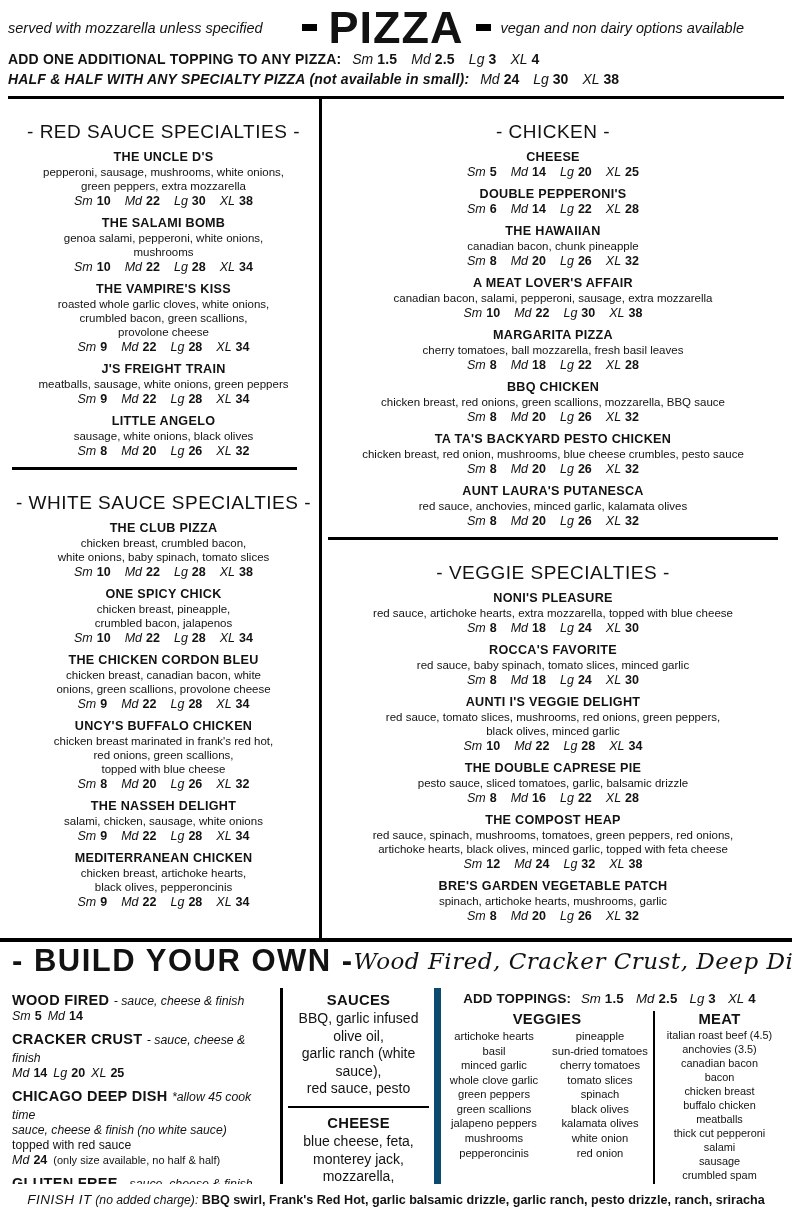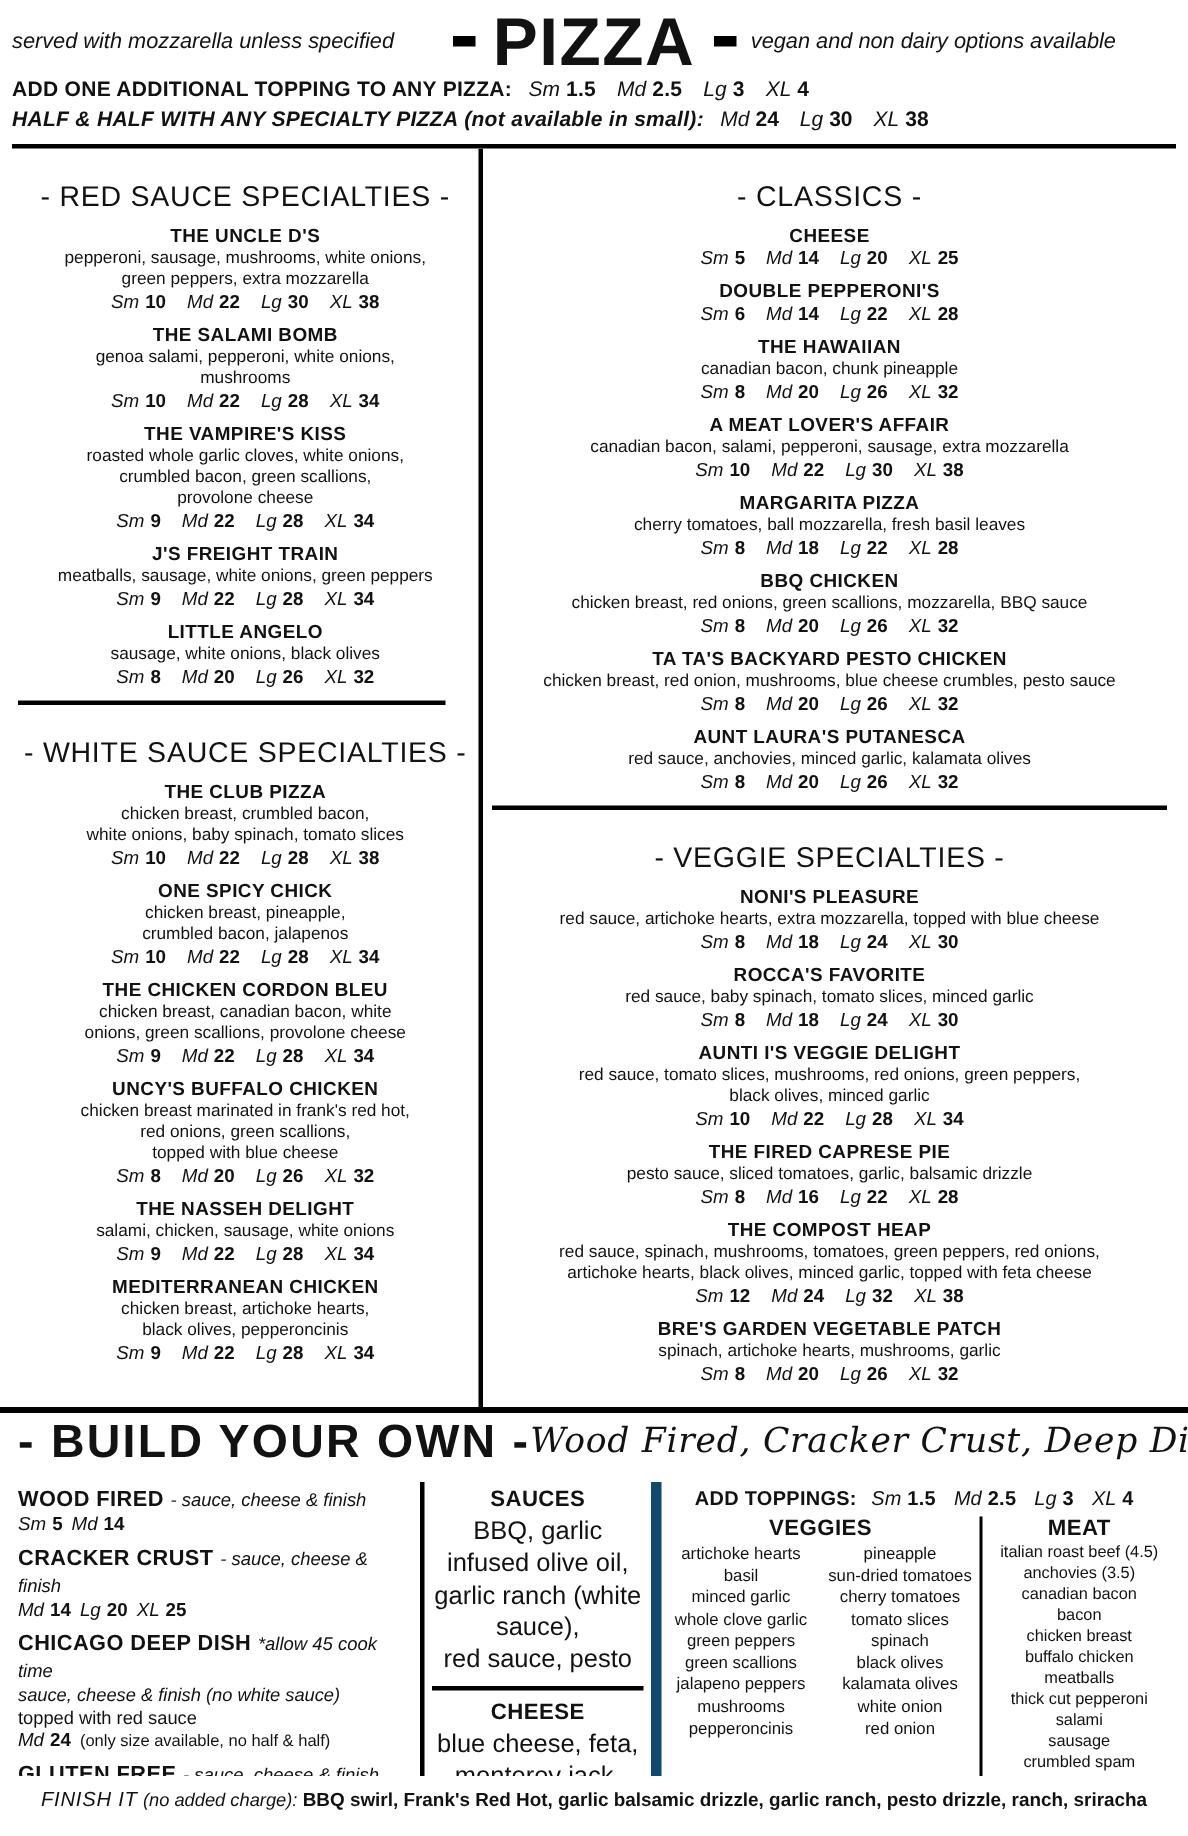--- a/index.html
+++ b/index.html
@@ -46,21 +46,21 @@
   .cname{font-weight:bold;font-size:14.5px;letter-spacing:.3px}
   .cnote{font-style:italic;font-size:12.3px}
   .cbody{font-size:12.2px;line-height:1.22}
   .cbody .reg{font-style:normal;font-weight:bold;font-weight:normal}
   .cbody .it{font-style:italic}
   .cprice{font-size:12.5px;white-space:nowrap}
   .cprice .pp{margin:0 6px 0 0}
   .pnote{font-size:11px}
   .mid{width:154px;border-left:3px solid #000;text-align:center;padding:4px 5px 0}
   .mh3{font-size:14.8px;font-weight:bold;letter-spacing:.3px;margin-bottom:2px}
-  .mdesc{font-size:17px;line-height:1.25;white-space:pre-line}
+  .mdesc{font-size:14px;line-height:1.25;white-space:pre-line}
   .middiv{height:2.5px;background:#000;margin:8px 0 7px}
   .vegan{font-style:italic;font-size:12.3px;margin-top:4px}
   .vprices{font-size:11.8px;margin-top:1px}
   .vprices .pp{margin:0 4px}
   .tops{flex:1;border-left:7px solid #0c4a6e;display:flex;flex-direction:column;text-align:center;padding-top:3px}
   .tops-hd{font-size:13.3px;margin-bottom:5px}
   .tops-hd b{letter-spacing:.2px}
   .tops-hd .pp{margin:0 6px}
   .tops-cols{flex:1;display:flex}
   .veg{width:212px}
@@ -174,21 +174,21 @@
             <div class="iname">MEDITERRANEAN CHICKEN</div>
             <div class="idesc">chicken breast, artichoke hearts,
 black olives, pepperoncinis</div>
             <div class="iprice"><span class="pp"><i>Sm</i><b>9</b></span><span class="pp"><i>Md</i><b>22</b></span><span class="pp"><i>Lg</i><b>28</b></span><span class="pp"><i>XL</i><b>34</b></span></div>
           </div>
         </div>
     </div>
     <div class="vsep"></div>
     <div class="colR">
       <div>
-          <div class="sec-title">- CLASSICS -</div>
+          <div class="sec-title">- CHICKEN -</div>
           <div class="item">
             <div class="iname">CHEESE</div>
             <div class="iprice"><span class="pp"><i>Sm</i><b>5</b></span><span class="pp"><i>Md</i><b>14</b></span><span class="pp"><i>Lg</i><b>20</b></span><span class="pp"><i>XL</i><b>25</b></span></div>
           </div>
           <div class="item">
             <div class="iname">DOUBLE PEPPERONI'S</div>
             <div class="iprice"><span class="pp"><i>Sm</i><b>6</b></span><span class="pp"><i>Md</i><b>14</b></span><span class="pp"><i>Lg</i><b>22</b></span><span class="pp"><i>XL</i><b>28</b></span></div>
           </div>
           <div class="item">
             <div class="iname">THE HAWAIIAN</div>
@@ -234,21 +234,21 @@
             <div class="idesc">red sauce, baby spinach, tomato slices, minced garlic</div>
             <div class="iprice"><span class="pp"><i>Sm</i><b>8</b></span><span class="pp"><i>Md</i><b>18</b></span><span class="pp"><i>Lg</i><b>24</b></span><span class="pp"><i>XL</i><b>30</b></span></div>
           </div>
           <div class="item">
             <div class="iname">AUNTI I'S VEGGIE DELIGHT</div>
             <div class="idesc">red sauce, tomato slices, mushrooms, red onions, green peppers,
 black olives, minced garlic</div>
             <div class="iprice"><span class="pp"><i>Sm</i><b>10</b></span><span class="pp"><i>Md</i><b>22</b></span><span class="pp"><i>Lg</i><b>28</b></span><span class="pp"><i>XL</i><b>34</b></span></div>
           </div>
           <div class="item">
-            <div class="iname">THE FIRED CAPRESE PIE</div>
+            <div class="iname">THE DOUBLE CAPRESE PIE</div>
             <div class="idesc">pesto sauce, sliced tomatoes, garlic, balsamic drizzle</div>
             <div class="iprice"><span class="pp"><i>Sm</i><b>8</b></span><span class="pp"><i>Md</i><b>16</b></span><span class="pp"><i>Lg</i><b>22</b></span><span class="pp"><i>XL</i><b>28</b></span></div>
           </div>
           <div class="item">
             <div class="iname">THE COMPOST HEAP</div>
             <div class="idesc">red sauce, spinach, mushrooms, tomatoes, green peppers, red onions,
 artichoke hearts, black olives, minced garlic, topped with feta cheese</div>
             <div class="iprice"><span class="pp"><i>Sm</i><b>12</b></span><span class="pp"><i>Md</i><b>24</b></span><span class="pp"><i>Lg</i><b>32</b></span><span class="pp"><i>XL</i><b>38</b></span></div>
           </div>
           <div class="item">

